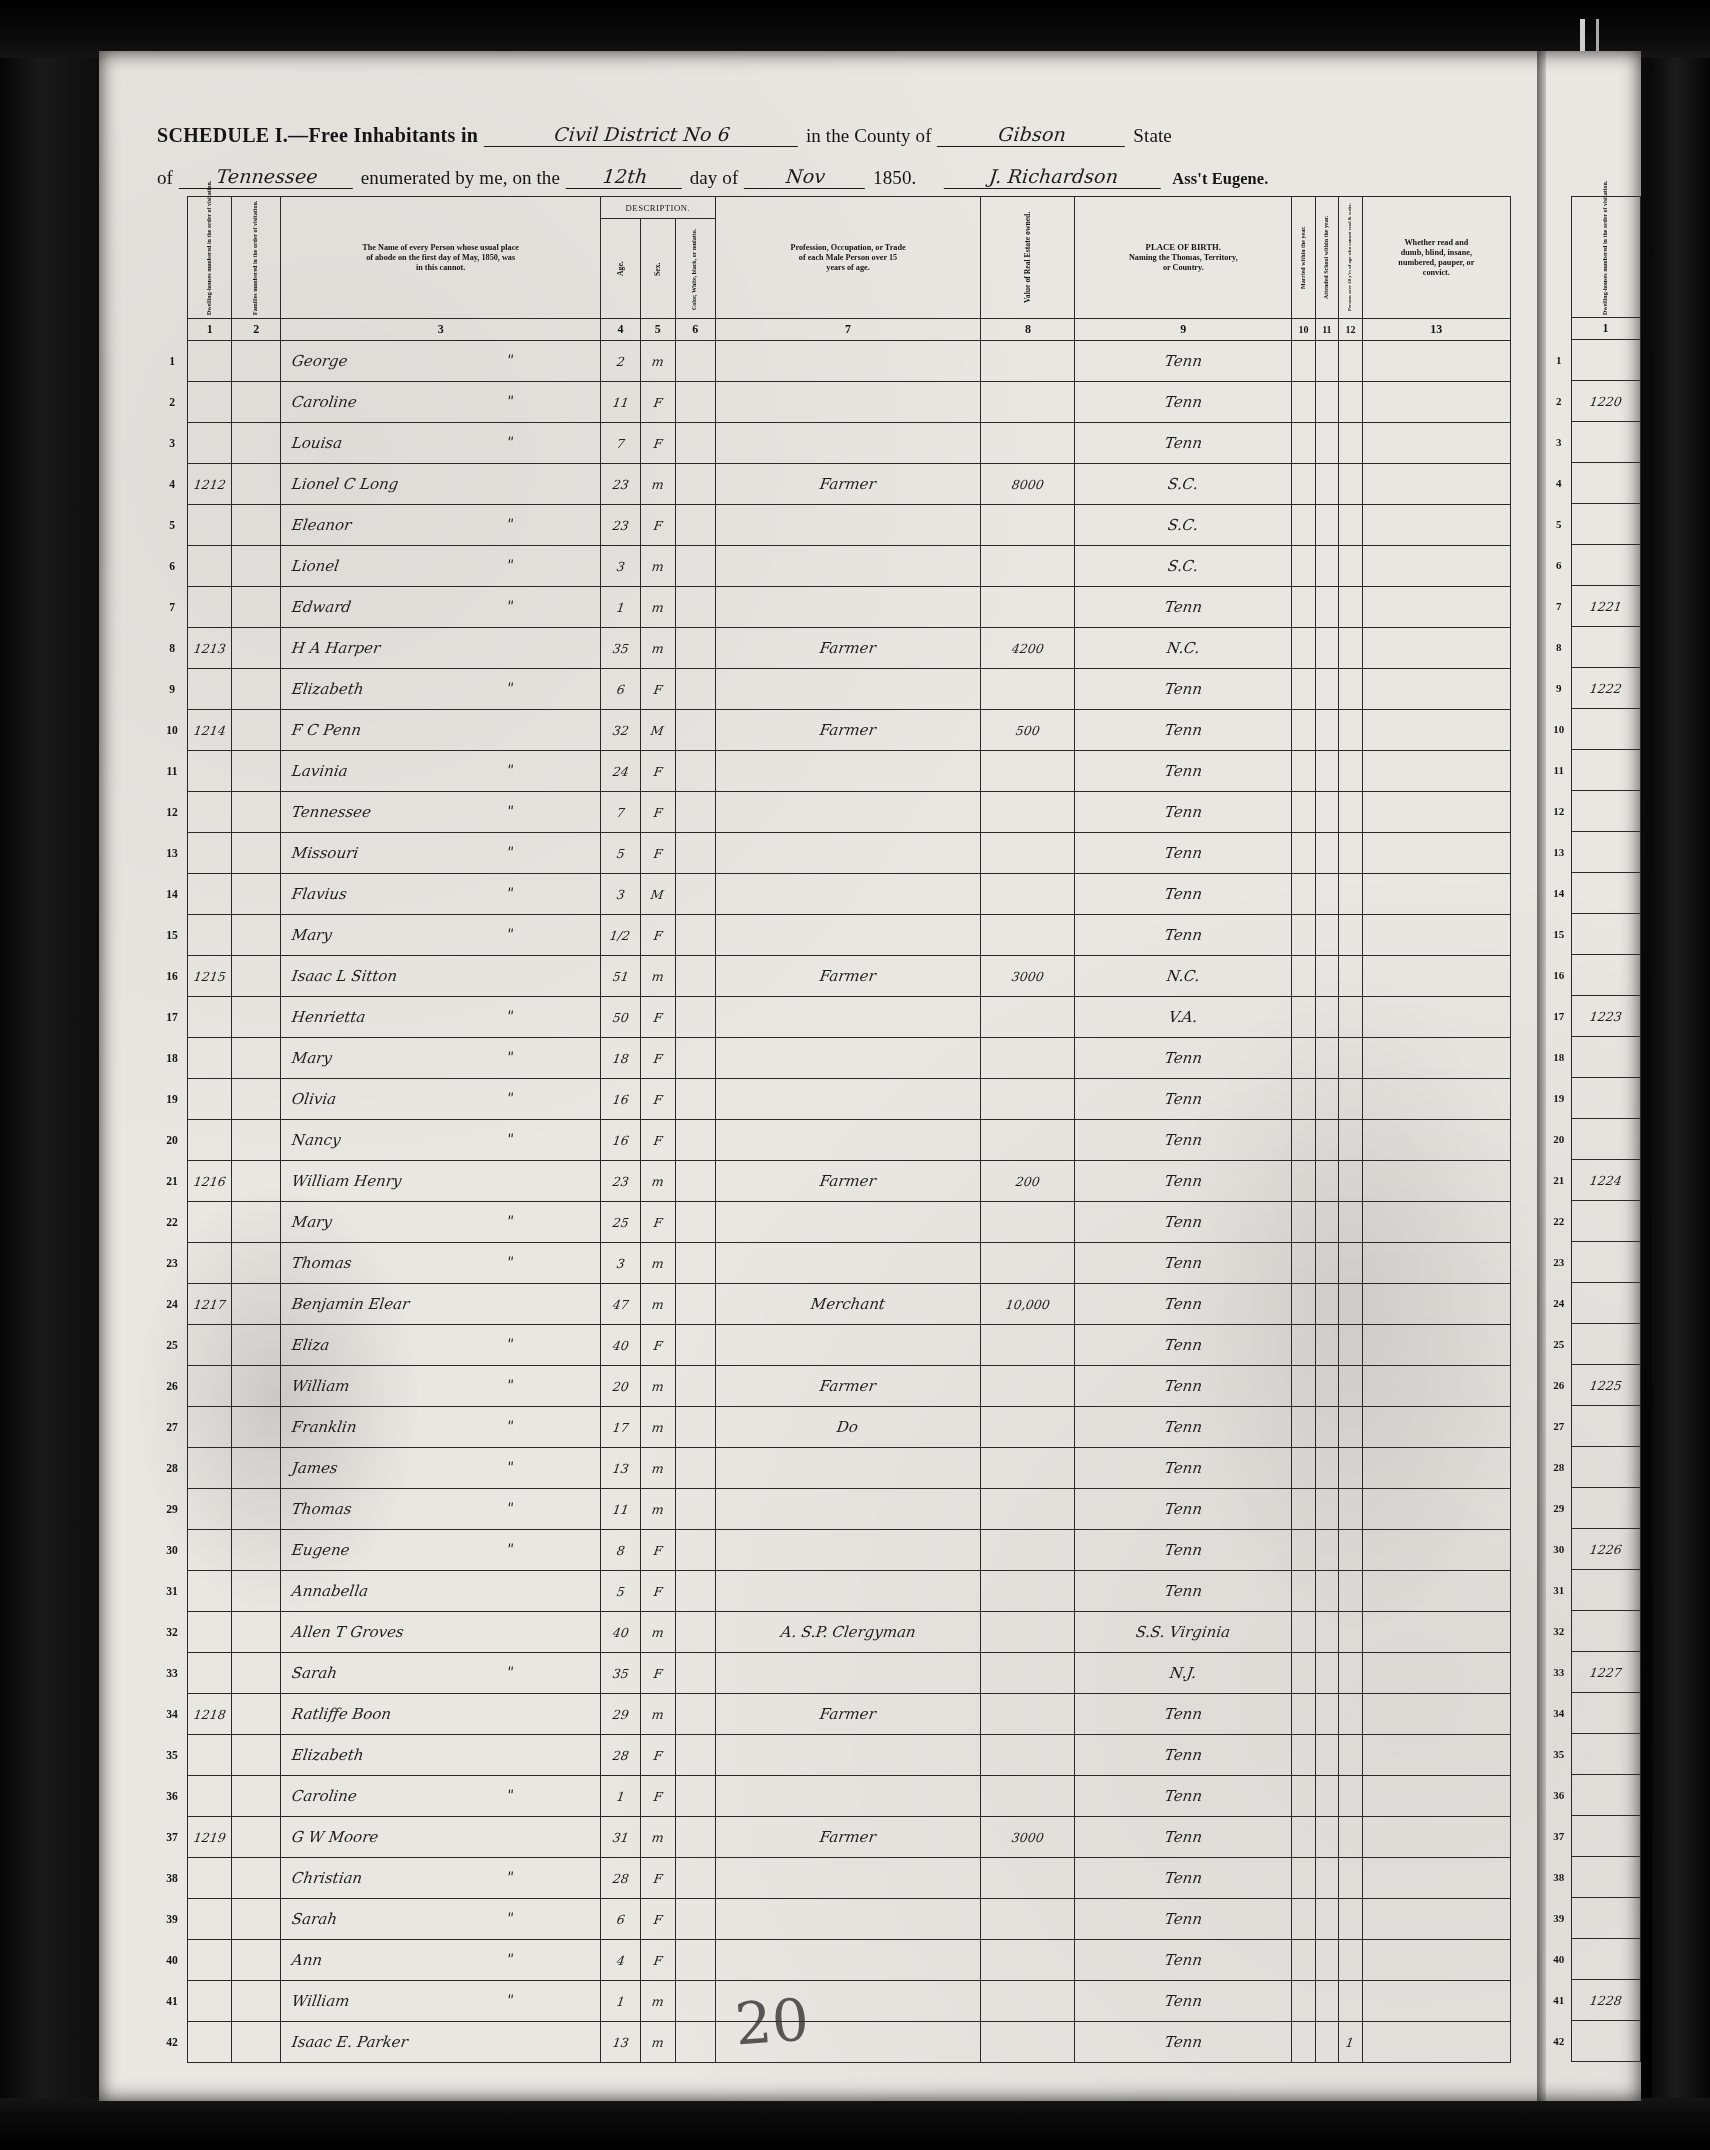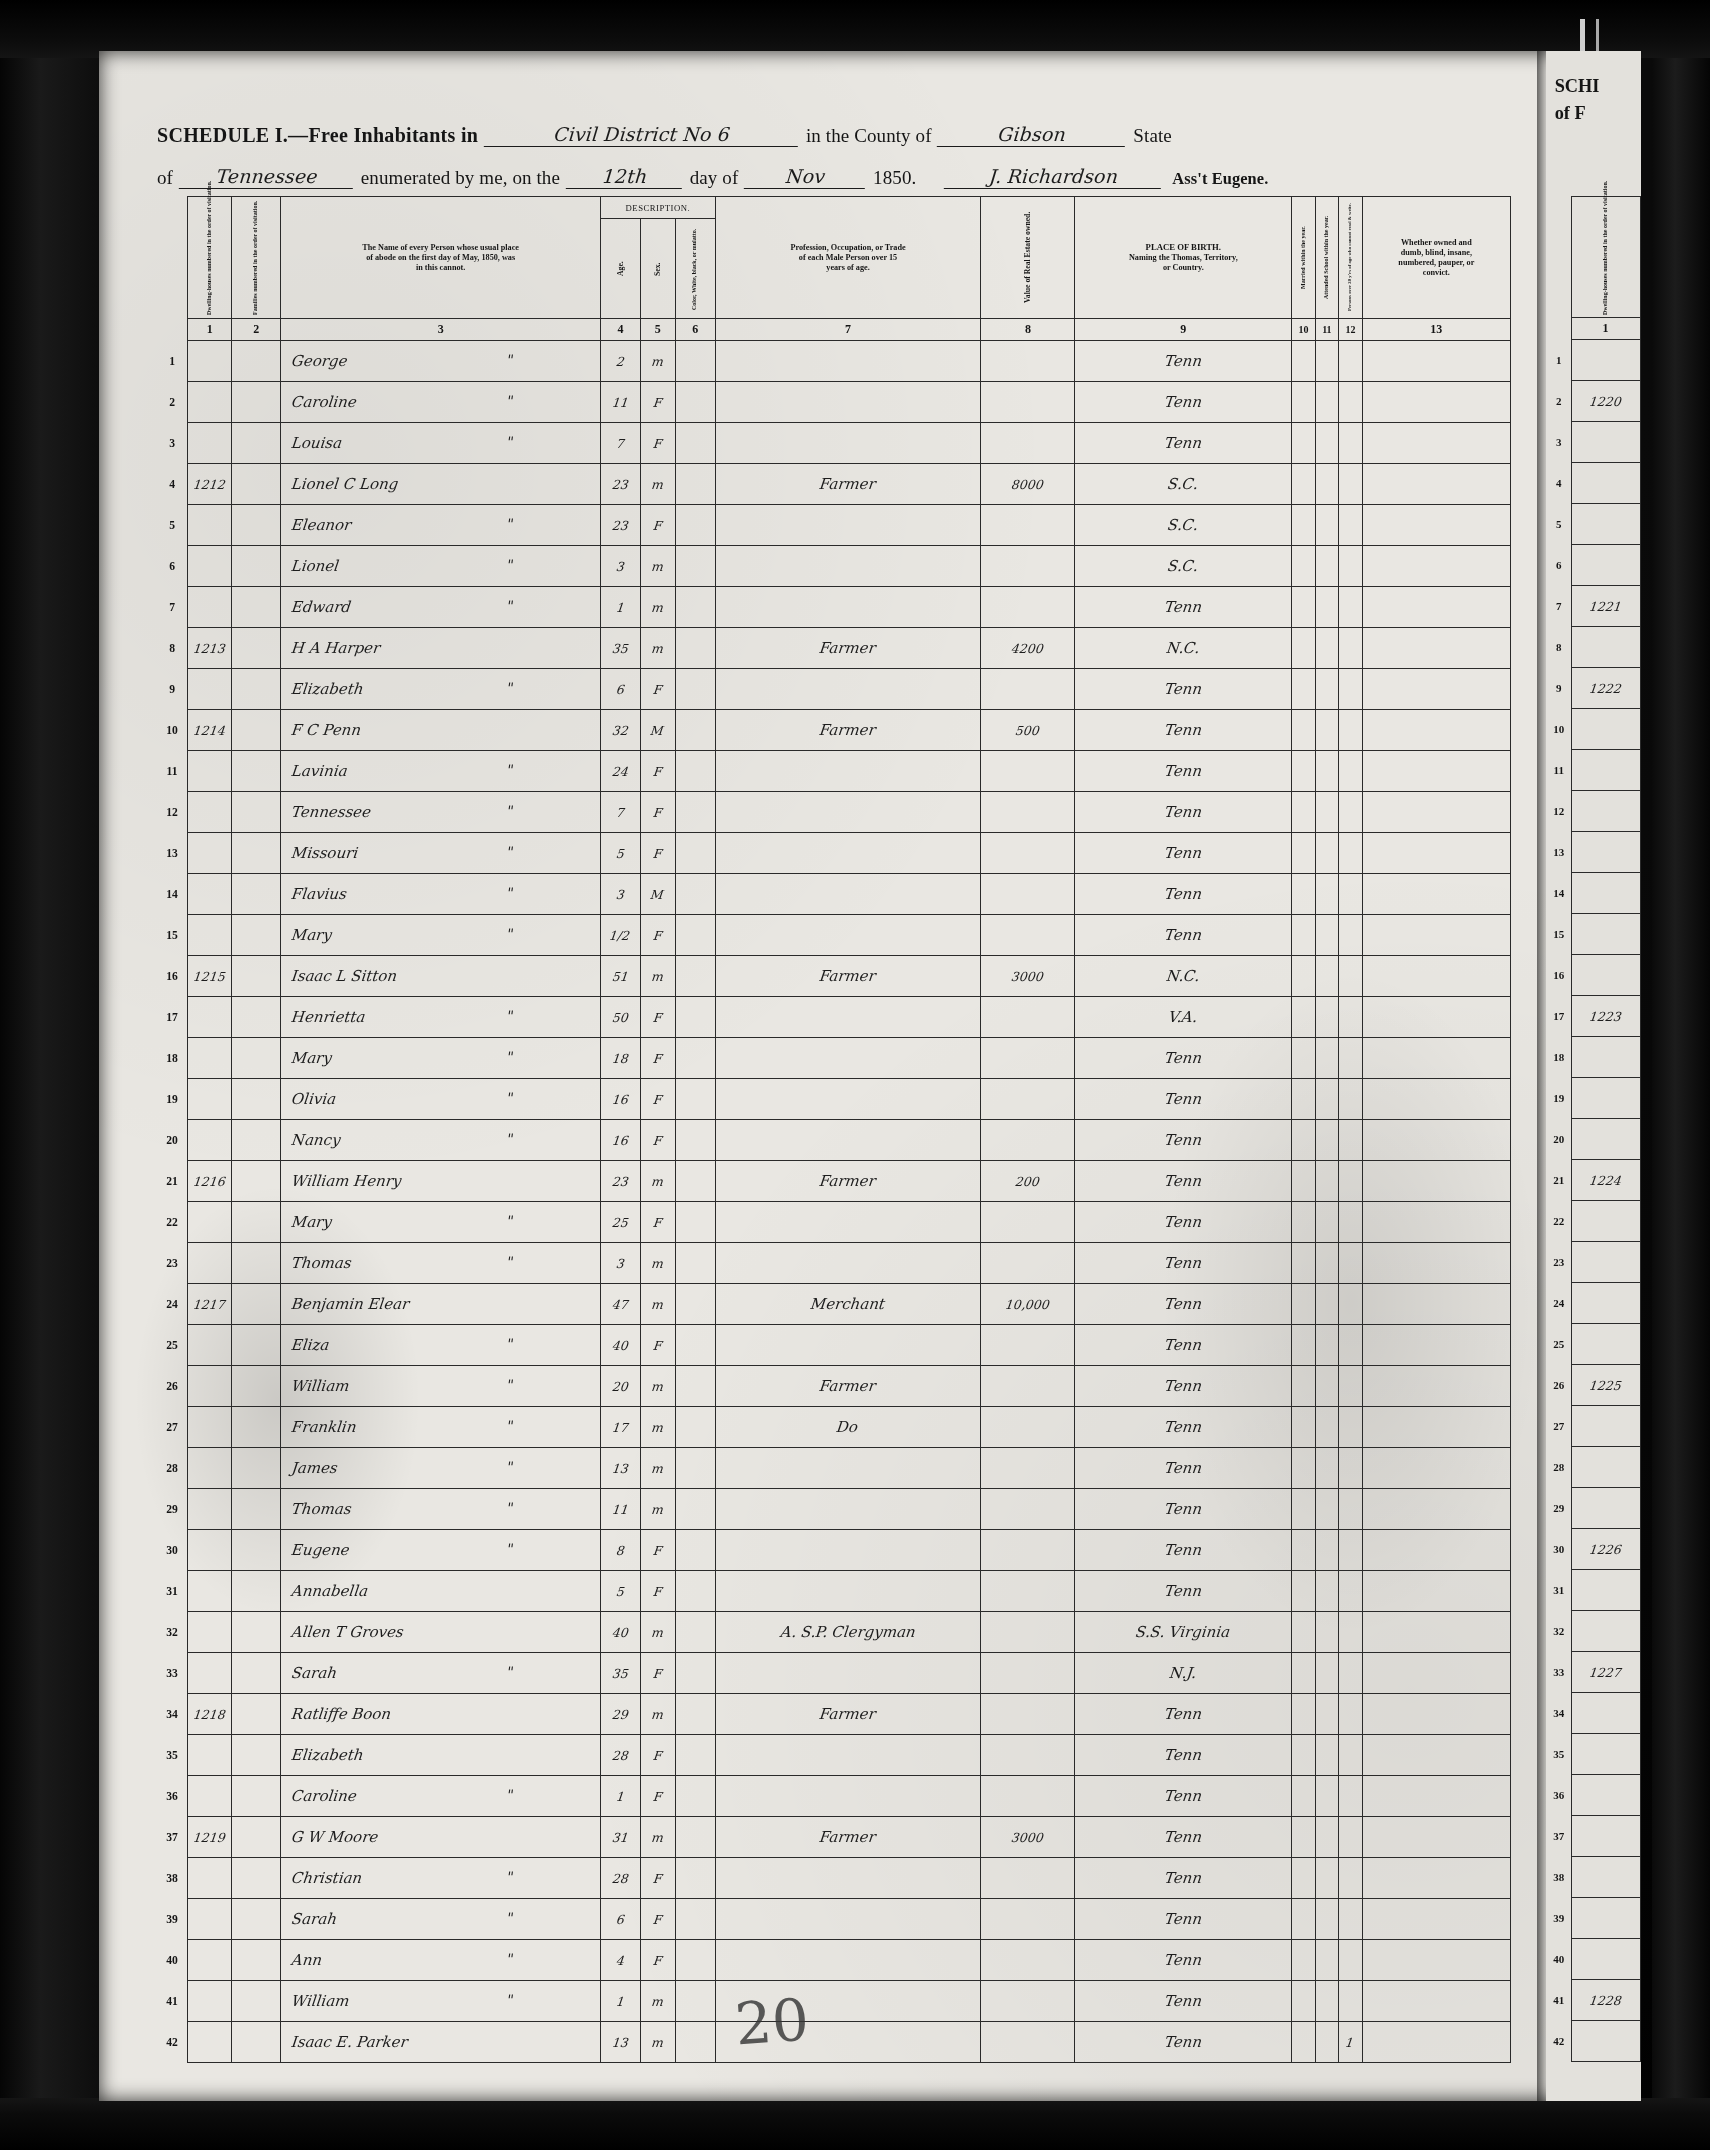--- a/index.html
+++ b/index.html
@@ -256,21 +256,21 @@
           <th class="colhead" rowspan="2">
             <div class="vert tiny">Married within the year.</div>
           </th>
           <th class="colhead" rowspan="2">
             <div class="vert tiny">Attended School within the year.</div>
           </th>
           <th class="colhead" rowspan="2">
             <div class="vert tiny" style="font-size:4.8px;">Persons over 20 y'rs of age who cannot read &amp; write.</div>
           </th>
           <th class="colhead" rowspan="2">
-            <div>Whether owned and</div>
+            <div>Whether read and</div>
             <div>dumb, blind, insane,</div>
             <div>numbered, pauper, or</div>
             <div>convict.</div>
           </th>
         </tr>
         <tr>
           <th class="colhead" style="height:99px">
             <div class="vert" style="height:92px">Age.</div>
           </th>
           <th class="colhead" style="height:99px">
@@ -968,26 +968,20 @@
             <td class="c-center"><span class="cursive">Tenn</span></td>
             <td class="c-center"></td>
             <td class="c-center"></td>
             <td class="c-center"><span class="cursive sm">1</span></td>
             <td class="c-center"></td>
           </tr>
         </tbody>
     </table>
 
     <div class="sheet-right-fold"></div>
-    <div class="next-page">
-      <div class="next-hdr">
-        <div>SCHI</div>
-        <div class="l2">of  F</div>
-      </div>
-    </div>
 
     <table class="strip-table">
       <colgroup>
           <col style="width:24px">
           <col style="width:69px">
         </colgroup>
       <tbody>
         <tr>
           <th class="strip-head" style="border:none;background:transparent;"></th>
           <th class="strip-head">

